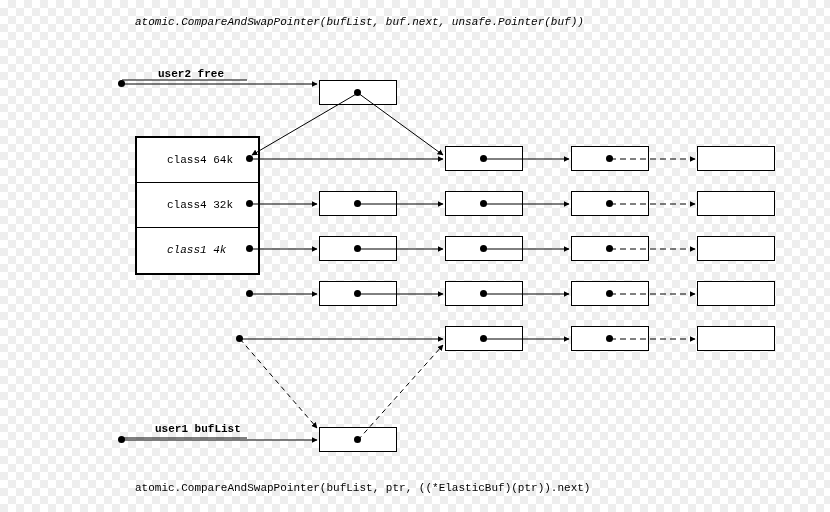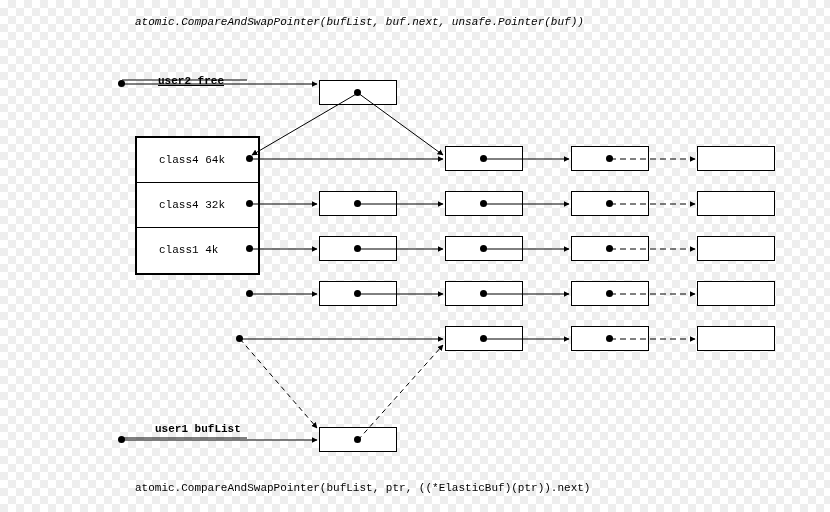--- a/index.html
+++ b/index.html
@@ -31,38 +31,38 @@
   .class-stack {
     border: 2px solid #000;
     background: #fff;
     box-sizing: border-box;
   }
   .class-cell {
     border-bottom: 1px solid #000;
     box-sizing: border-box;
     height: 45px;
     line-height: 45px;
-    padding-left: 22px;
+    padding-left: 30px;
     position: relative;
   }
-  .class-cell:last-child { border-bottom: none; }
+  .class-cell:last-child { border-bottom: none; font-style: italic; }
   .dot {
     width: 7px; height: 7px; border-radius: 50%;
     background: #000;
   }
   svg.lines { position: absolute; left:0; top:0; width:830px; height:512px; pointer-events:none; }
 </style>
 </head>
 <body>
 
 <div class="abs code-text" style="left:135px; top:16px;font-style:italic;">atomic.CompareAndSwapPointer(bufList, buf.next, unsafe.Pointer(buf))</div>
 
 <div class="abs code-text" style="left:135px; top:482px;text-align:center;">atomic.CompareAndSwapPointer(bufList, ptr, ((*ElasticBuf)(ptr)).next)</div>
 
-<div class="abs label-text" style="left:158px; top:75px;text-decoration:underline;">user2 free</div>
+<div class="abs label-text" style="left:158px; top:68px;">user2 free</div>
 
 <div class="abs label-text" style="left:155px; top:423px;">user1 bufList</div>
 
 <div class="abs dot" style="left:118px; top:80px;"></div>
 
 <div class="abs dot" style="left:118px; top:436px;"></div>
 
 <div class="abs class-stack" style="left:135px; top:136px; width:125px;">
   <div class="class-cell">
     <span>class4 64k</span>

